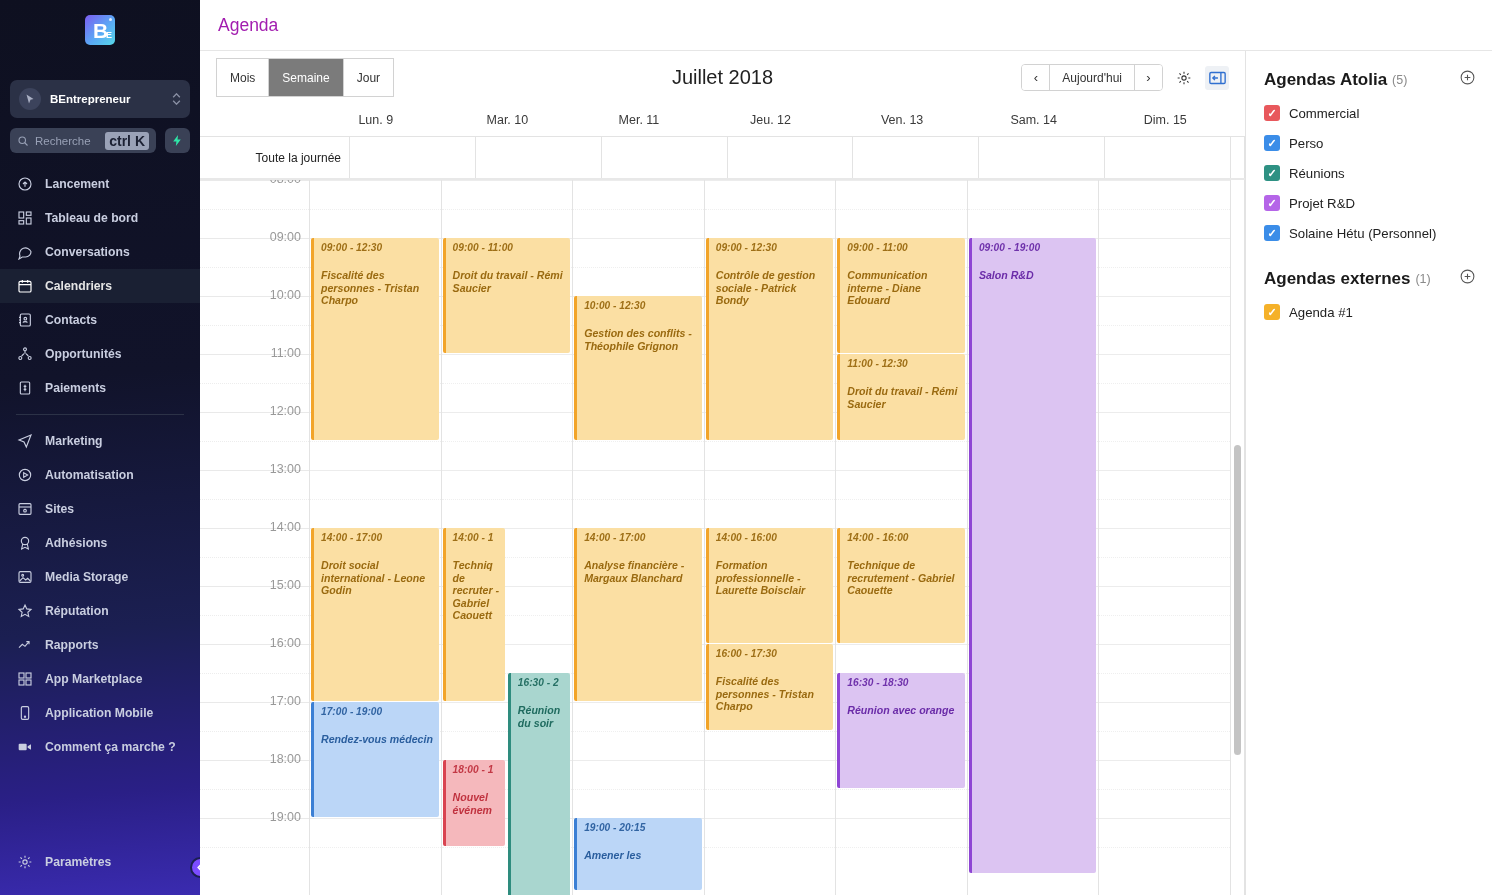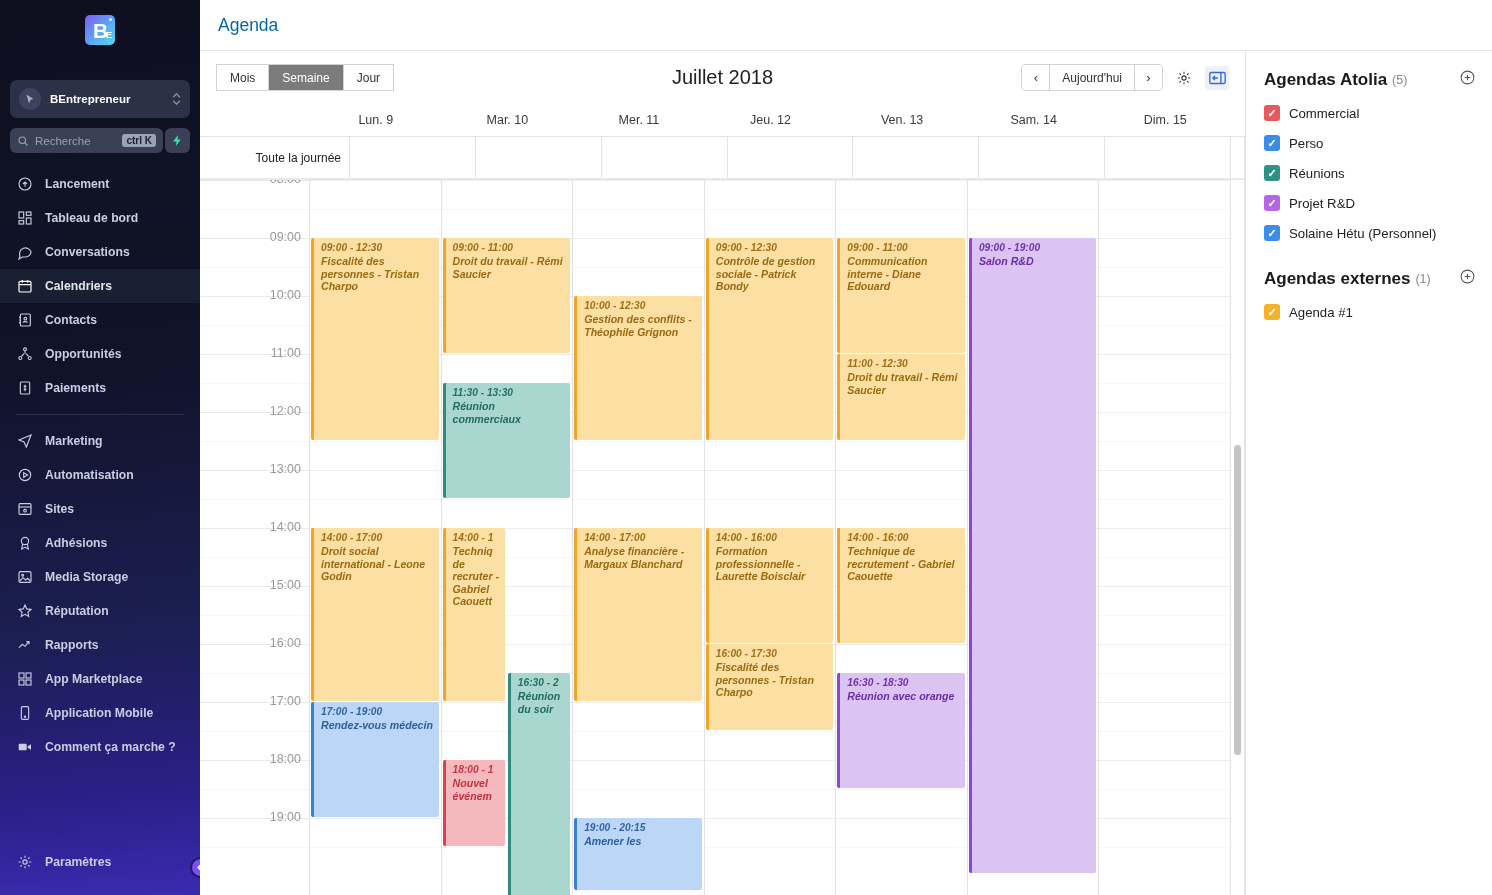--- a/index.html
+++ b/index.html
@@ -28,54 +28,54 @@
 
   .workspace {
     margin: 20px 10px 0 10px; height: 38px; border-radius: 7px;
     background: #2b3146; display: flex; align-items: center; padding: 0 9px; gap: 9px;
     cursor: pointer;
   }
   .ws-av { width: 22px; height: 22px; border-radius: 50%; background: #3c435c; display:flex; align-items:center; justify-content:center;}
   .ws-name { flex: 1; color: #fff; font-size: 11.5px; font-weight: 700; white-space: nowrap; }
   .ws-chev { display:flex; flex-direction:column; gap:2px; opacity:.75;}
 
-  .searchrow { margin: 10px 10px 0 10px; display: flex; gap: 2px; }
+  .searchrow { margin: 10px 10px 0 10px; display: flex; gap: 9px; }
   .searchbox {
     flex: 1; height: 25px; border-radius: 6px; background: #3a4156;
     display: flex; align-items: center; padding: 0 7px; gap: 6px; cursor: text;
   }
   .searchbox .ph { flex: 1; color: #98a0b5; font-size: 11.5px; }
-  .kbd { background: #9aa2b7; color: #1c2133; font-size: 10px; border-radius: 3px; padding: 1px 4px; font-weight:600; }
+  .kbd { background: #9aa2b7; color: #1c2133; font-size: 14px; border-radius: 3px; padding: 1px 4px; font-weight:600; }
   .sparkbtn { width: 25px; height: 25px; border-radius: 6px; background: #3a4156; display:flex; align-items:center; justify-content:center; cursor:pointer;}
 
   .navlist { margin-top: 14px; }
   .navitem {
     height: 34px; display: flex; align-items: center; gap: 12px;
     padding: 0 10px 0 16px; font-size: 12.2px; color: #c9cee0; cursor: pointer; font-weight:600;
   }
   .navitem.active { background: #1a2033; color: #e5e5e5; }
   .navitem .ico { width: 17px; height: 17px; flex: 0 0 17px; display:flex; align-items:center; justify-content:center; }
   .navdiv { height:1px; background:#2c3247; margin: 9px 16px; }
   .navbottom { position: absolute; bottom: 0; left: 0; right: 0; padding-bottom: 16px; }
   .collapse-btn {
     position: absolute; right: -11px; bottom: 17px; width: 21px; height: 21px;
     background: #7c4dff; border-radius: 50%; display:flex; align-items:center; justify-content:center;
     color: #fff; font-size: 11px; cursor:pointer; z-index: 30; border: 2px solid #1b1f52;
   }
 
   
   .main { flex: 1; height: 895px; position: relative; background: #fff; display:flex; flex-direction:column; }
   .topbar { height: 51px; flex:0 0 51px; border-bottom: 1px solid #e6e6e6; display:flex; align-items:center; padding-left: 18px; }
-  .page-title { font-size: 17.5px; color: #0369a1; font-weight: 400; }
+  .page-title { font-size: 17.5px; color: #a21caf; font-weight: 400; }
 
   .content { flex:1; display:flex; min-height:0; }
   .calwrap { flex: 1; min-width: 0; display:flex; flex-direction:column; position:relative; }
 
   .toolbar { height: 53px; flex:0 0 53px; display:flex; align-items:center; padding: 0 16px; position:relative; }
-  .viewtabs { display:flex; border:1px solid #d2d2d2; border-radius:0; overflow:hidden; height:27px; }
+  .viewtabs { display:flex; border:1px solid #d2d2d2; border-radius:0; overflow:hidden; height:39px; }
   .viewtab {
     padding: 0 13px; display:flex; align-items:center; font-size: 12px; color:#333;
     background:#fff; cursor:pointer; border-right:1px solid #d2d2d2;
   }
   .viewtab:last-child { border-right: none; }
   .viewtab.active { background:#7b7b7b; color:#fff; }
   .monthtitle { position:absolute; left:0; right:0; text-align:center; font-size: 20px; color:#222; pointer-events:none; }
   .toolright { margin-left:auto; display:flex; align-items:center; gap: 9px; z-index:2; }
   .navgroup { display:flex; border:1px solid #d2d2d2; border-radius:4px; overflow:hidden; height:27px; }
   .navbtn { width:27px; display:flex; align-items:center; justify-content:center; font-size:13px; color:#333; background:#fff; cursor:pointer; }
@@ -108,21 +108,21 @@
   .daycol { flex:1; position:relative; border-right:1px solid #e3e3e3;font-style:italic; }
   .bg-slot { height:29px; border-top:1px solid #ececec; }
   .bg-slot.half { border-top:1px dotted #efefef; }
   .sbcol { width:14px; flex:0 0 14px; border-right:1px solid #e3e3e3; position:relative; }
 
   .vscroll { position:absolute; right:3px; width:7px; background:#c4c4c4; border-radius:4px; }
 
   
   .ev { position:absolute; border-radius:2px; padding: 4px 5px 3px 7px; overflow:hidden; cursor:pointer; line-height:1.18; }
   .ev .t { font-size:10.2px; font-weight:600; opacity:.95; white-space:nowrap; }
-  .ev .n { font-size:10.6px; font-weight:700; margin-top:1px; }
+  .ev .n { font-size:10.6px; font-weight:700; margin-top:15px; }
 
   
   .rightpanel { width: 247px; flex:0 0 247px; border-left:1px solid #e3e3e3; padding: 18px 0 0 18px; }
   .rp-head { display:flex; align-items:center; margin-bottom: 8px; padding-right:16px; }
   .rp-title { font-size:17px; color:#1a1a1a; font-weight:700; }
   .rp-count { font-size:12.5px; color:#8a8a8a; margin-left:5px; font-weight:400;}
   .rp-add { margin-left:auto; cursor:pointer; }
   .rp-item { display:flex; align-items:center; gap:9px; height:30px; cursor:pointer; }
   .cbx { width:16px; height:16px; border-radius:3px; flex:0 0 16px; display:flex; align-items:center; justify-content:center;
          color:#fff; font-size:11px; font-weight:700; }
@@ -574,24 +574,20 @@
                 <div class="bg-slot"></div>
                 <div class="bg-slot half"></div>
                 <div class="bg-slot"></div>
                 <div class="bg-slot half"></div>
                 <div class="bg-slot"></div>
                 <div class="bg-slot half"></div>
                 <div class="ev" style="background: rgb(251, 223, 163); border-left: 3px solid rgb(242, 164, 41); color: rgb(154, 106, 16); top: 58px; height: 115px; left: calc(0% + 1px); width: calc(100% - 3px);">
                   <div class="t">09:00 - 11:00</div>
                   <div class="n">Droit du travail - Rémi Saucier</div>
                 </div>
-                <div class="ev" style="background: rgb(169, 214, 207); border-left: 3px solid rgb(46, 140, 126); color: rgb(31, 107, 95); top: 203px; height: 115px; left: calc(0% + 1px); width: calc(100% - 3px);">
-                  <div class="t">11:30 - 13:30</div>
-                  <div class="n">Réunion commerciaux</div>
-                </div>
                 <div class="ev" style="background: rgb(251, 223, 163); border-left: 3px solid rgb(242, 164, 41); color: rgb(154, 106, 16); top: 348px; height: 173px; left: calc(0% + 1px); width: calc(50% - 3px);">
                   <div class="t">14:00 - 1</div>
                   <div class="n">Techniq de recruter - Gabriel Caouett</div>
                 </div>
                 <div class="ev" style="background: rgb(169, 214, 207); border-left: 3px solid rgb(46, 140, 126); color: rgb(31, 107, 95); top: 493px; height: 260px; left: calc(50% + 1px); width: calc(50% - 3px);">
                   <div class="t">16:30 - 2</div>
                   <div class="n">Réunion du soir</div>
                 </div>
                 <div class="ev" style="background: rgb(245, 184, 188); border-left: 3px solid rgb(217, 67, 80); color: rgb(192, 50, 63); top: 580px; height: 86px; left: calc(0% + 1px); width: calc(50% - 3px);">
                   <div class="t">18:00 - 1</div>

